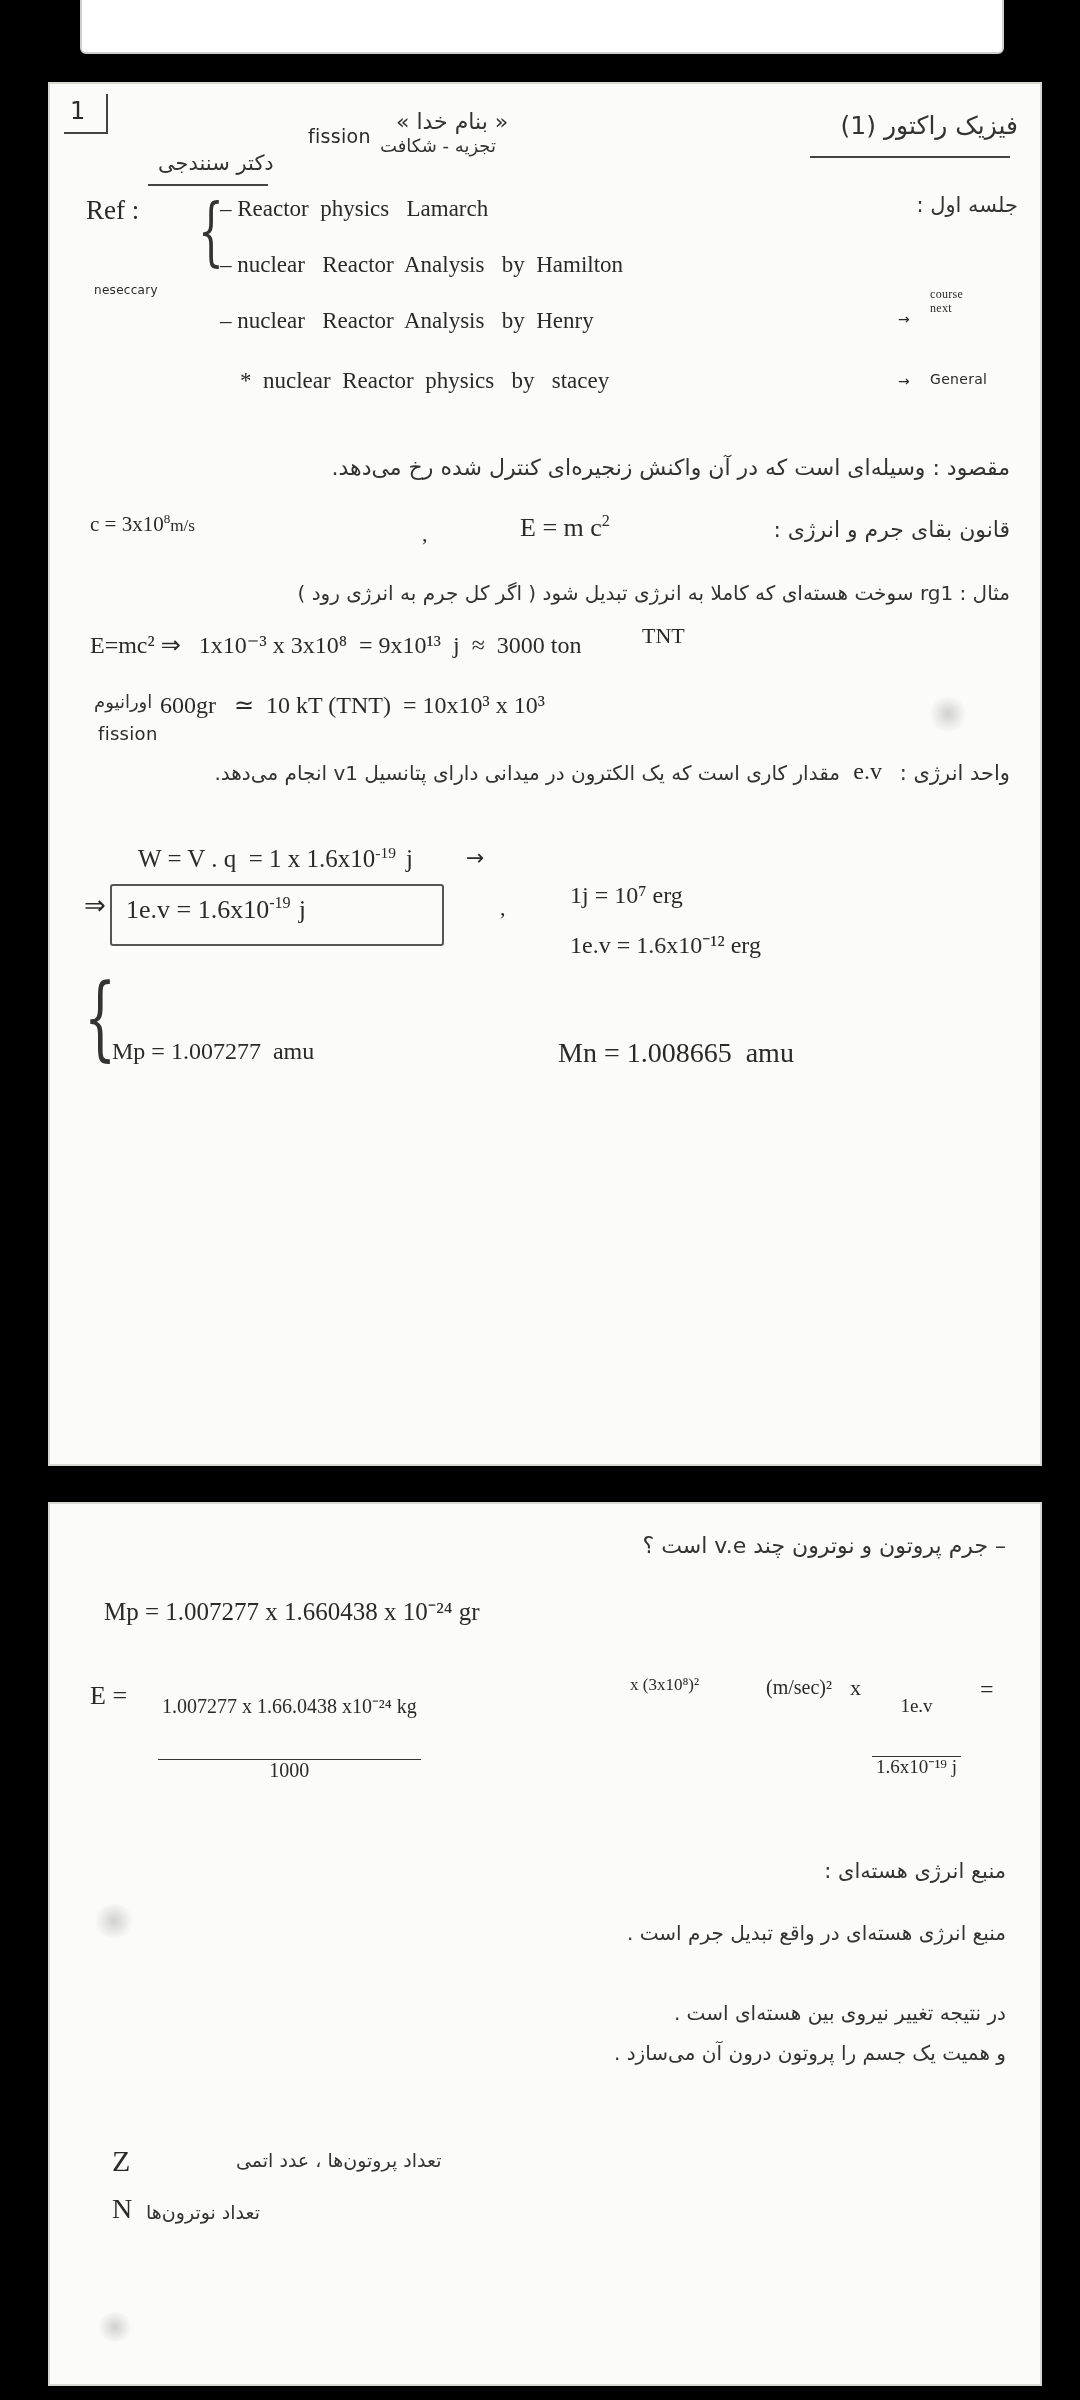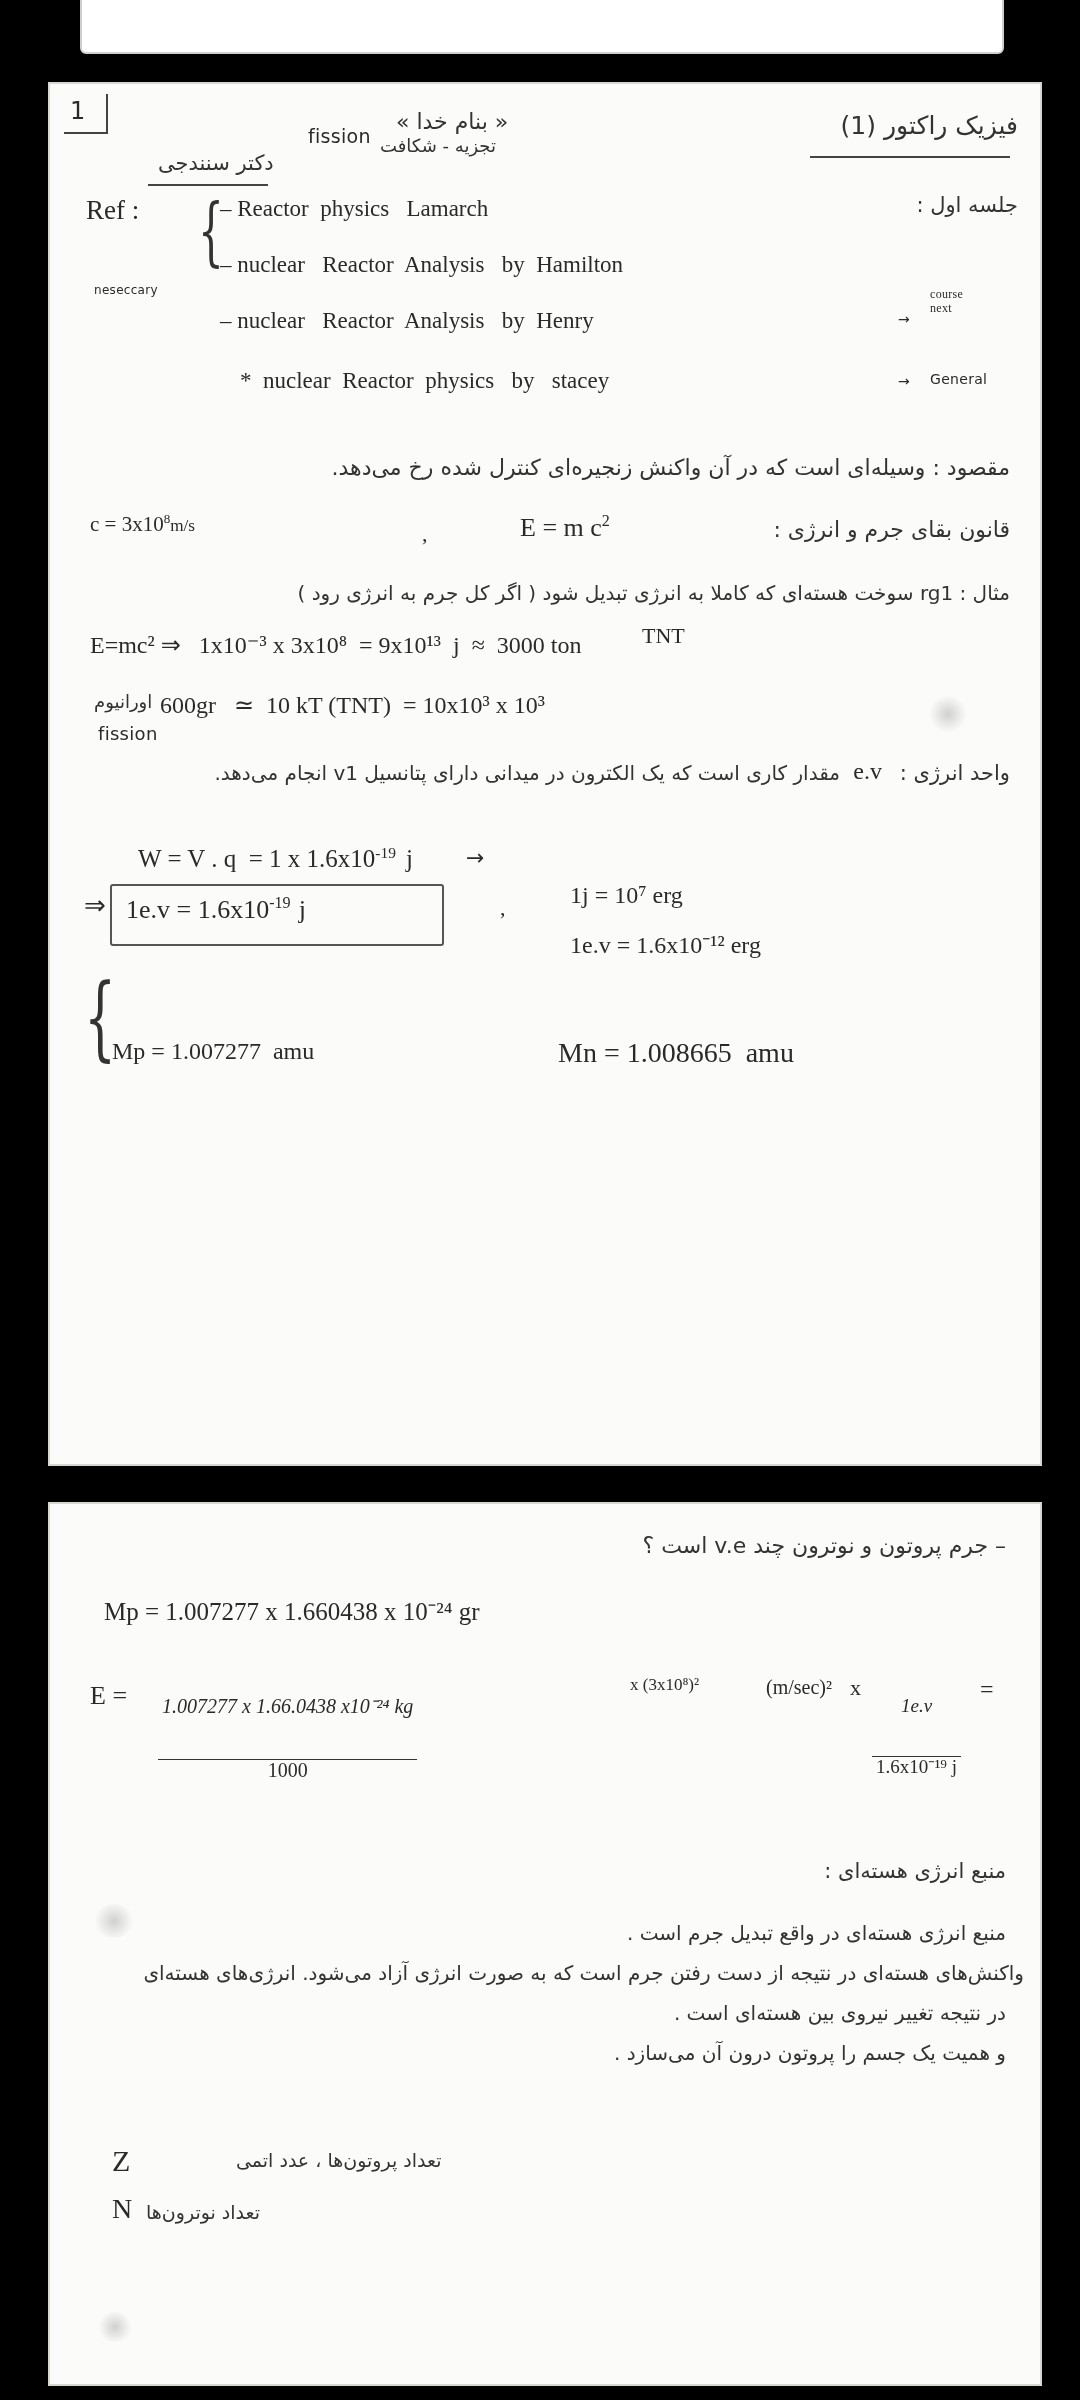--- a/index.html
+++ b/index.html
@@ -100,21 +100,21 @@
     position: absolute;
     border: 2px solid #555;
     border-radius: 3px;
   }
   .frac {
     display: inline-block;
     text-align: center;
     vertical-align: middle;
     line-height: 1.05;
   }
-  .frac .num { display: block; padding: 0 4px; font-style: italic; }
+  .frac .num { display: block; padding: 0 4px; }
   .frac .den { display: block; border-top: 1.5px solid #333; padding: 0 4px; }
 
   .brace {
     position: absolute;
     font-size: 74px;
     font-family: "DejaVu Serif", serif;
     color: #333;
     transform: scaleX(0.55);
     transform-origin: left center;
   }
@@ -222,21 +222,20 @@
     <span class="ink hand-l frac" style="left:822px; top:152px; font-size:19px;">
       <span class="num">1e.v</span>
       <span class="den">1.6x10⁻¹⁹ j</span>
     </span>
     <span class="ink hand-l" style="left:930px; top:172px; font-size:24px;">=</span>
 
 
     <span class="ink farsi" style="right:34px; top:356px; font-size:21px;">منبع انرژی هسته‌ای :</span>
 
     <span class="ink farsi" style="right:34px; top:418px; font-size:20px;">منبع انرژی هسته‌ای در واقع تبدیل جرم است .</span>
-    <span class="ink farsi" style="right:16px; top:458px; font-size:20px;">واکنش‌های هسته‌ای در نتیجه از دست رفتن جرم است که به صورت انرژی آزاد می‌شود. انرژی‌های هسته‌ای</span>
     <span class="ink farsi" style="right:34px; top:498px; font-size:20px;">در نتیجه تغییر نیروی بین هسته‌ای است .</span>
     <span class="ink farsi" style="right:34px; top:538px; font-size:20px;">و همیت یک جسم را پروتون درون آن می‌سازد .</span>
 
     <div class="smudge" style="left:44px; top:400px; width:40px; height:34px;"></div>
     <div class="smudge" style="left:48px; top:808px; width:34px; height:30px;"></div>
 
     <span class="ink hand-l" style="left:62px; top:640px; font-size:30px;">Z</span>
     <span class="ink farsi" style="left:186px; top:646px; font-size:19px;">تعداد پروتون‌ها ، عدد اتمی</span>
     <span class="ink hand-l" style="left:62px; top:690px; font-size:28px;">N</span>
     <span class="ink farsi" style="left:96px; top:698px; font-size:19px;">تعداد نوترون‌ها</span>

